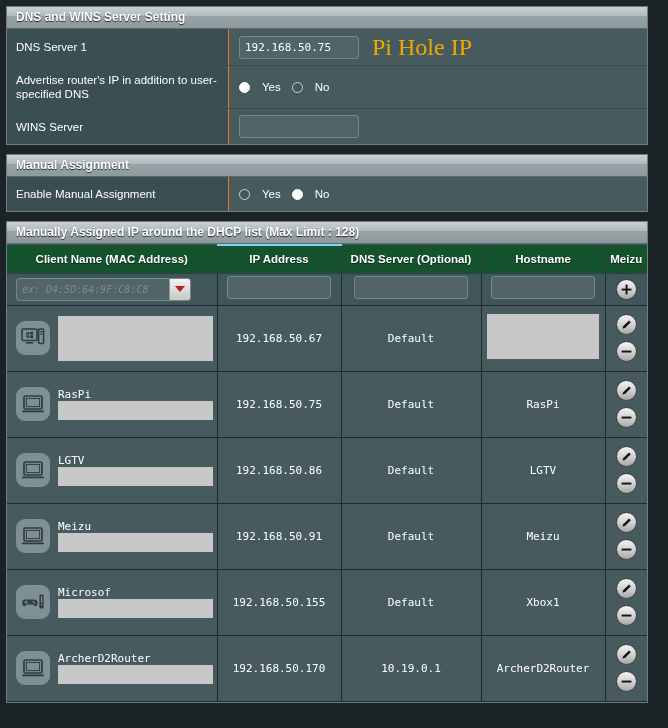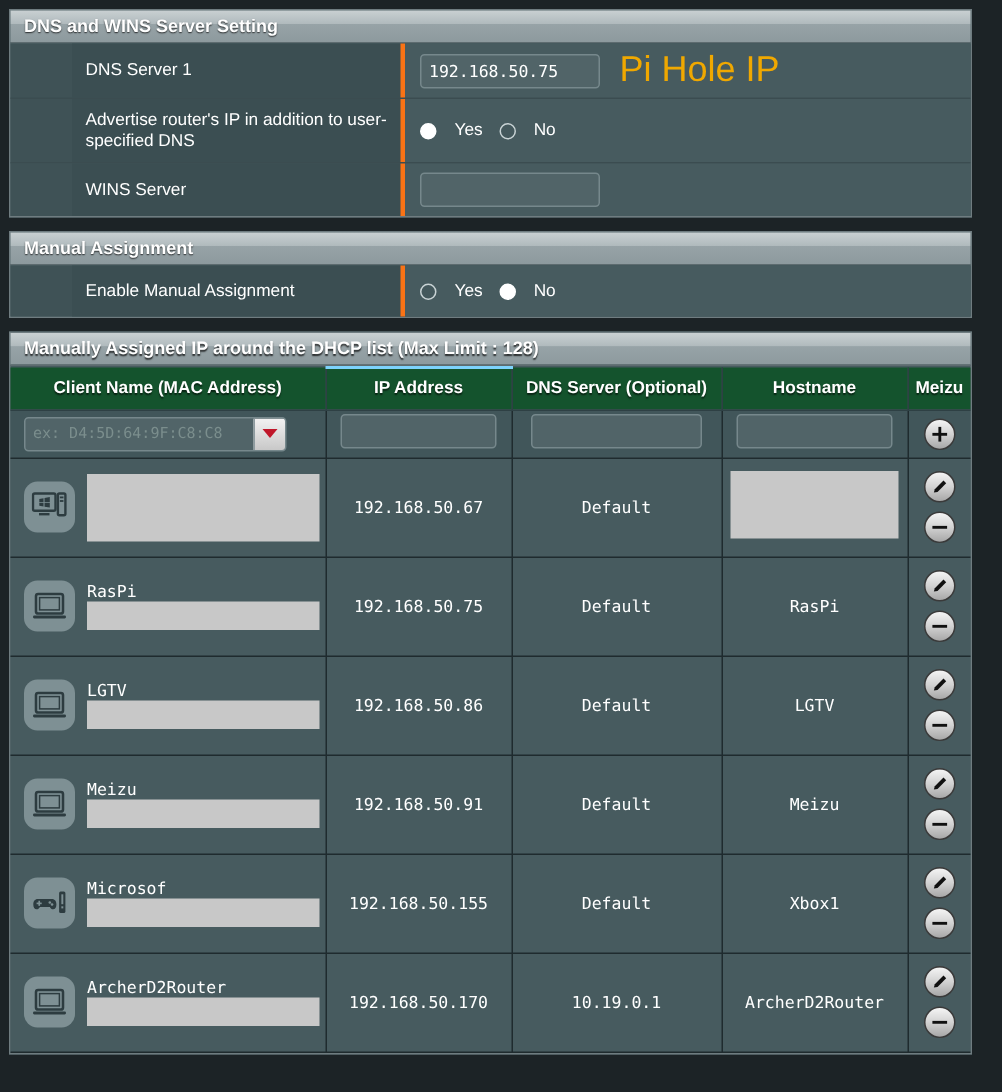--- a/index.html
+++ b/index.html
@@ -51,24 +51,23 @@
   .frow:last-child { border-bottom: none; text-align: right; }
 
   .flabel {
     width: 222px;
     flex: 0 0 222px;
     padding: 7px 8px 7px 9px;
     font-size: 11.5px;
     color: #ffffff;
     line-height: 14px;
     background: #3b4e52;
-    border-right: 3px solid #f97316;
+    border-right: 1px solid #f97316;
     display: flex;
     align-items: center;
-    margin-left: 41px;
   }
   .fvalue {
     flex: 1;
     display: flex;
     align-items: center;
     padding: 6px 0 6px 10px;
     background: #475b5f;
   }
 
   .txtbox {
@@ -81,21 +80,21 @@
     color: #ffffff;
     padding: 0 5px;
     line-height: 21px;
     display: inline-block;
     white-space: nowrap;
     overflow: hidden;
   }
   .w-dns  { width: 120px; }
 
   .annot {
-    font-family: Liberation Sans, sans-serif;
+    font-family: Liberation Serif, serif;
     font-size: 24px;
     color: #f0a800;
     margin-left: 13px;
     line-height: 24px;
     white-space: nowrap;
   }
 
   
   .radio-grp { display: flex; align-items: center; gap: 11px; }
   .radio-item { display: flex; align-items: center; gap: 12px; }
@@ -189,20 +188,21 @@
   }
   .mac-ph {
     flex: 1;
     font-family: "DejaVu Sans Mono", monospace;
     font-size: 10px;
     color: #7b8e8d;
     padding-left: 5px;
     text-align: left;
     white-space: nowrap;
     overflow: hidden;
+    font-style: italic;
   }
   .mac-arrow {
     width: 21px; height: 21px;
     flex: 0 0 21px;
     background: linear-gradient(to bottom,#f2f2f2,#c8c8c8);
     border-left: 1px solid #8d9b9f;
     display: flex; align-items: center; justify-content: center;
   }
   .caret-red {
     width: 0; height: 0;

